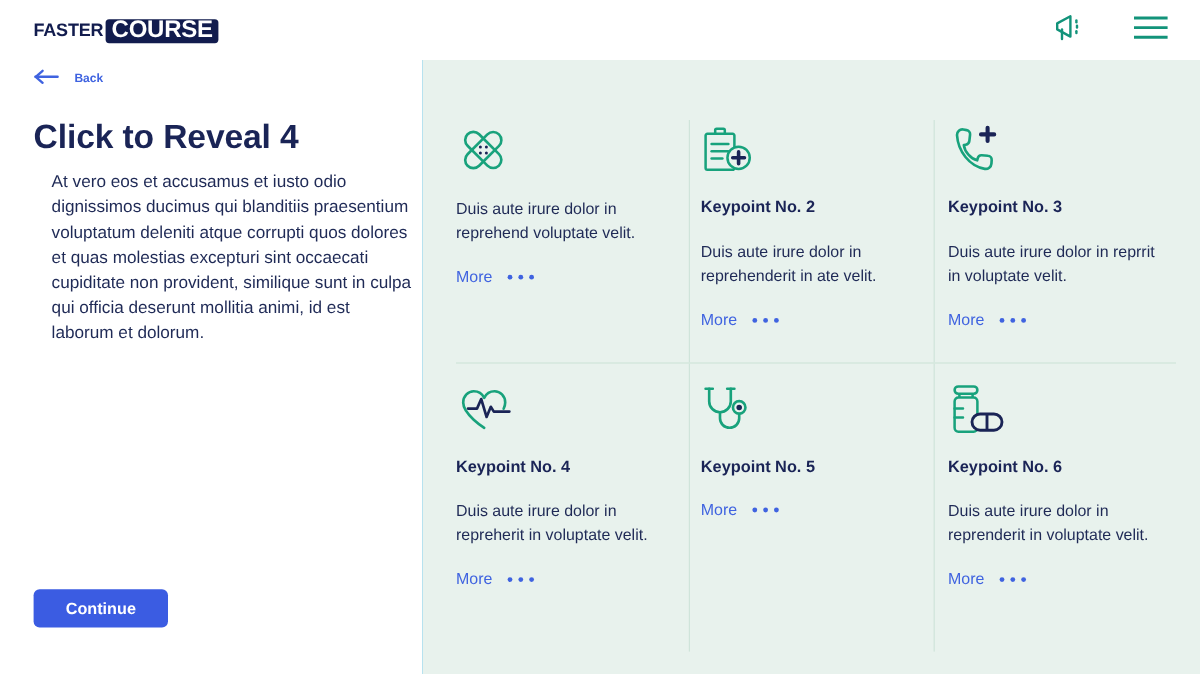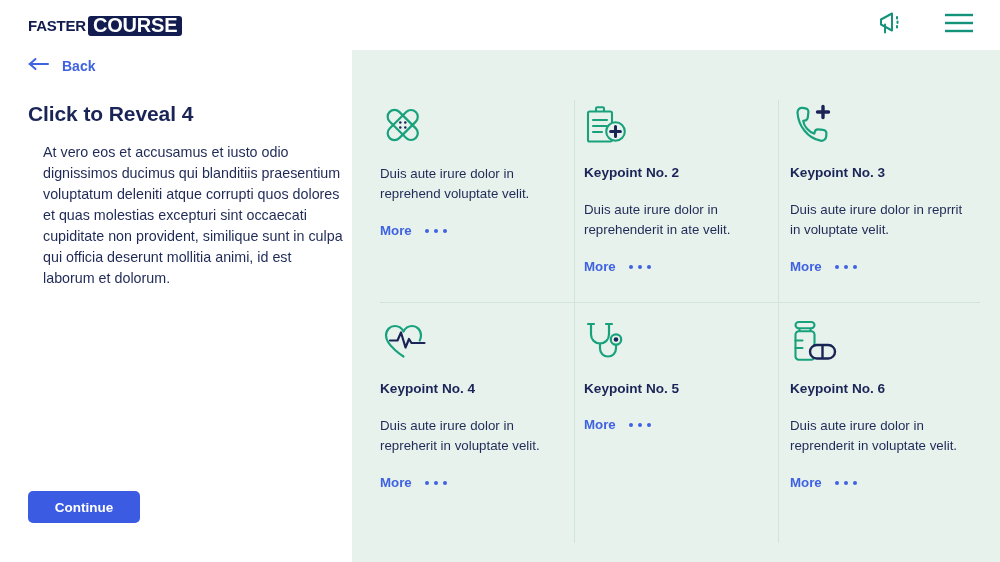--- a/index.html
+++ b/index.html
@@ -81,32 +81,32 @@
     position: absolute;
     left: 28px;
     top: 6px;
     display: flex;
     align-items: center;
     gap: 12px;
     cursor: pointer;
     text-decoration: none;
   }
   #back-link .back-label {
-    font-size: 14px;
+    font-size: 10px;
     font-weight: bold;
     color: #3f63e0;
     line-height: 20px;
   }
 
   #page-title {
     position: absolute;
     left: 28px;
     top: 50px;
     width: 310px;
-    font-size: 21px;
+    font-size: 28px;
     font-weight: bold;
     color: #1a2456;
     line-height: 28px;
     letter-spacing: -0.1px;
   }
 
   #page-body {
     position: absolute;
     left: 43px;
     top: 92px;
@@ -184,21 +184,21 @@
   }
 
   .card-more {
     display: flex;
     align-items: center;
     gap: 13px;
     cursor: pointer;
   }
   .card-more .more-label {
     font-size: 13.3px;
-    font-weight: bold;
+    font-weight: normal;
     color: #3f63e0;
     line-height: 18px;
   }
   .more-dots {
     display: flex;
     align-items: center;
     gap: 5px;
   }
   .more-dots i {
     display: block;

